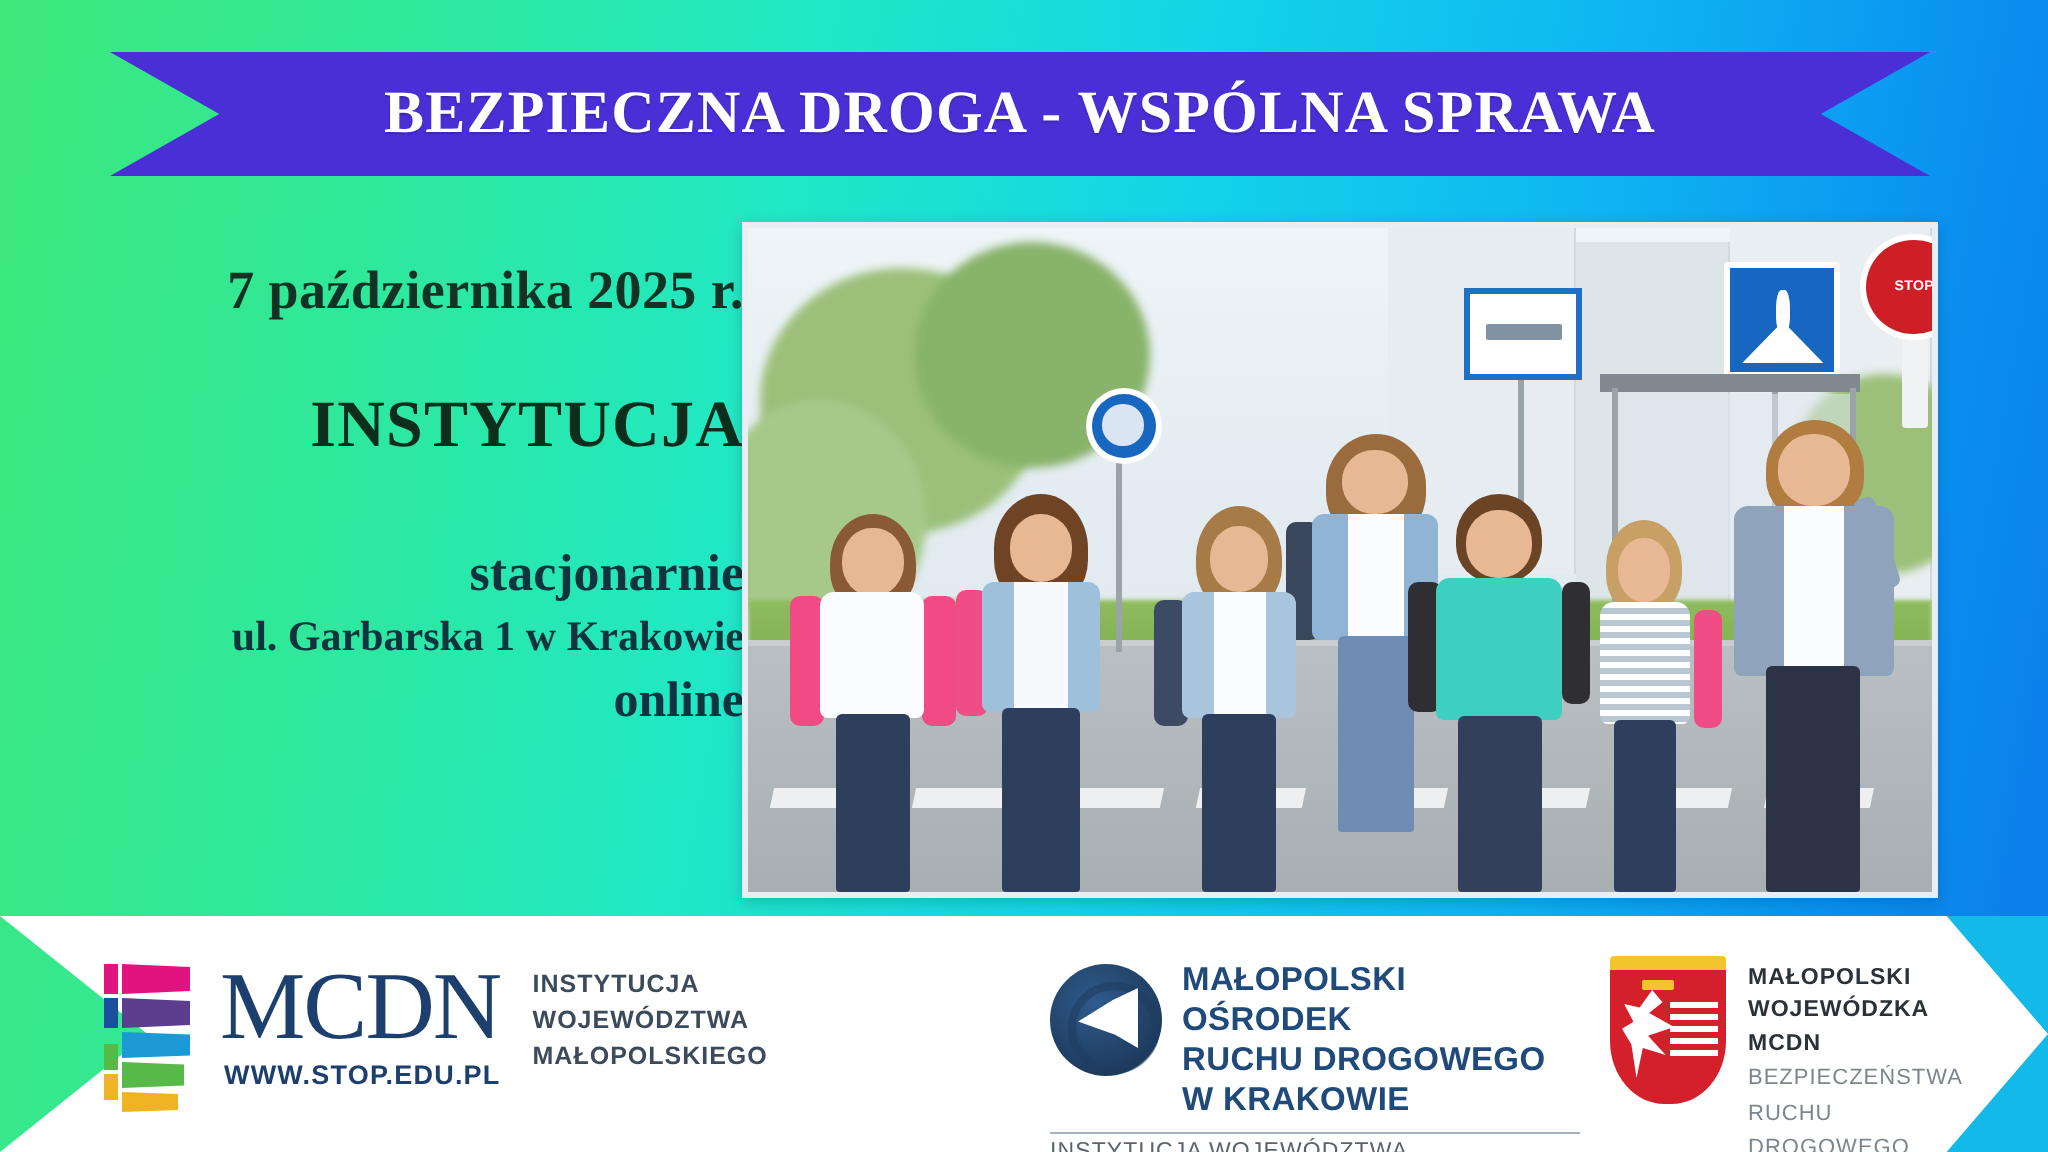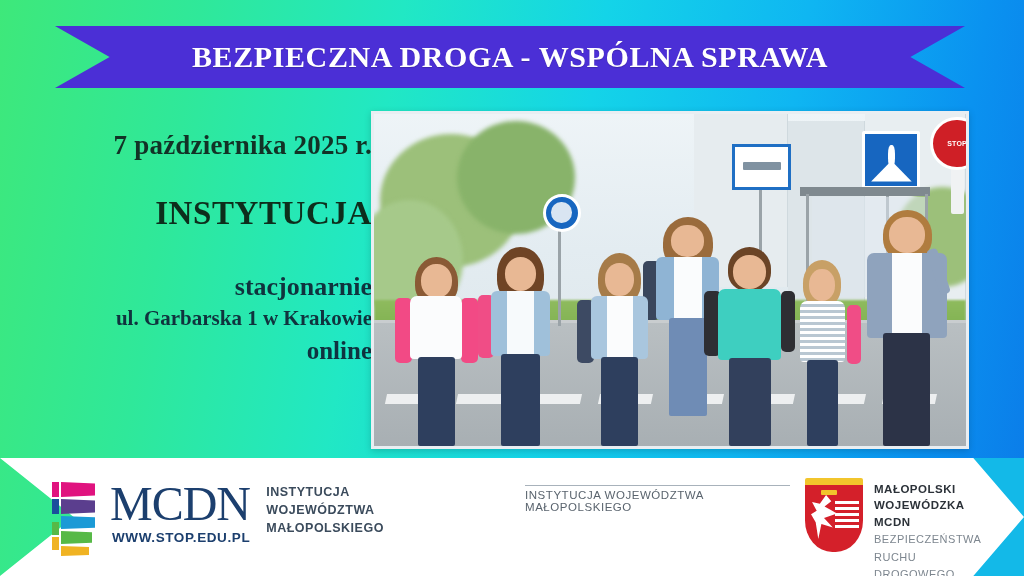--- a/index.html
+++ b/index.html
@@ -562,20 +562,30 @@
     </div>
     <div class="mcdn-inst">
       <div>INSTYTUCJA</div>
       <div>WOJEWÓDZTWA</div>
       <div>MAŁOPOLSKIEGO</div>
     </div>
   </div>
 
 
   <div class="mord">
+    <div class="mord-row">
+      <div class="mord-emblem">
+        <div class="mord-arrow"></div>
+      </div>
+      <div class="mord-text">
+        <div class="mord-l">MAŁOPOLSKI OŚRODEK</div>
+        <div class="mord-l">RUCHU DROGOWEGO</div>
+        <div class="mord-l">W KRAKOWIE</div>
+      </div>
+    </div>
     <div class="mord-rule"></div>
     <div class="mord-sub">INSTYTUCJA WOJEWÓDZTWA MAŁOPOLSKIEGO</div>
   </div>
 
   <div class="mwr">
     <div class="mwr-shield">
       <div class="mwr-top"></div>
       <div class="mwr-body">
         <div class="mwr-crown"></div>
         <div class="mwr-eagle"></div>

